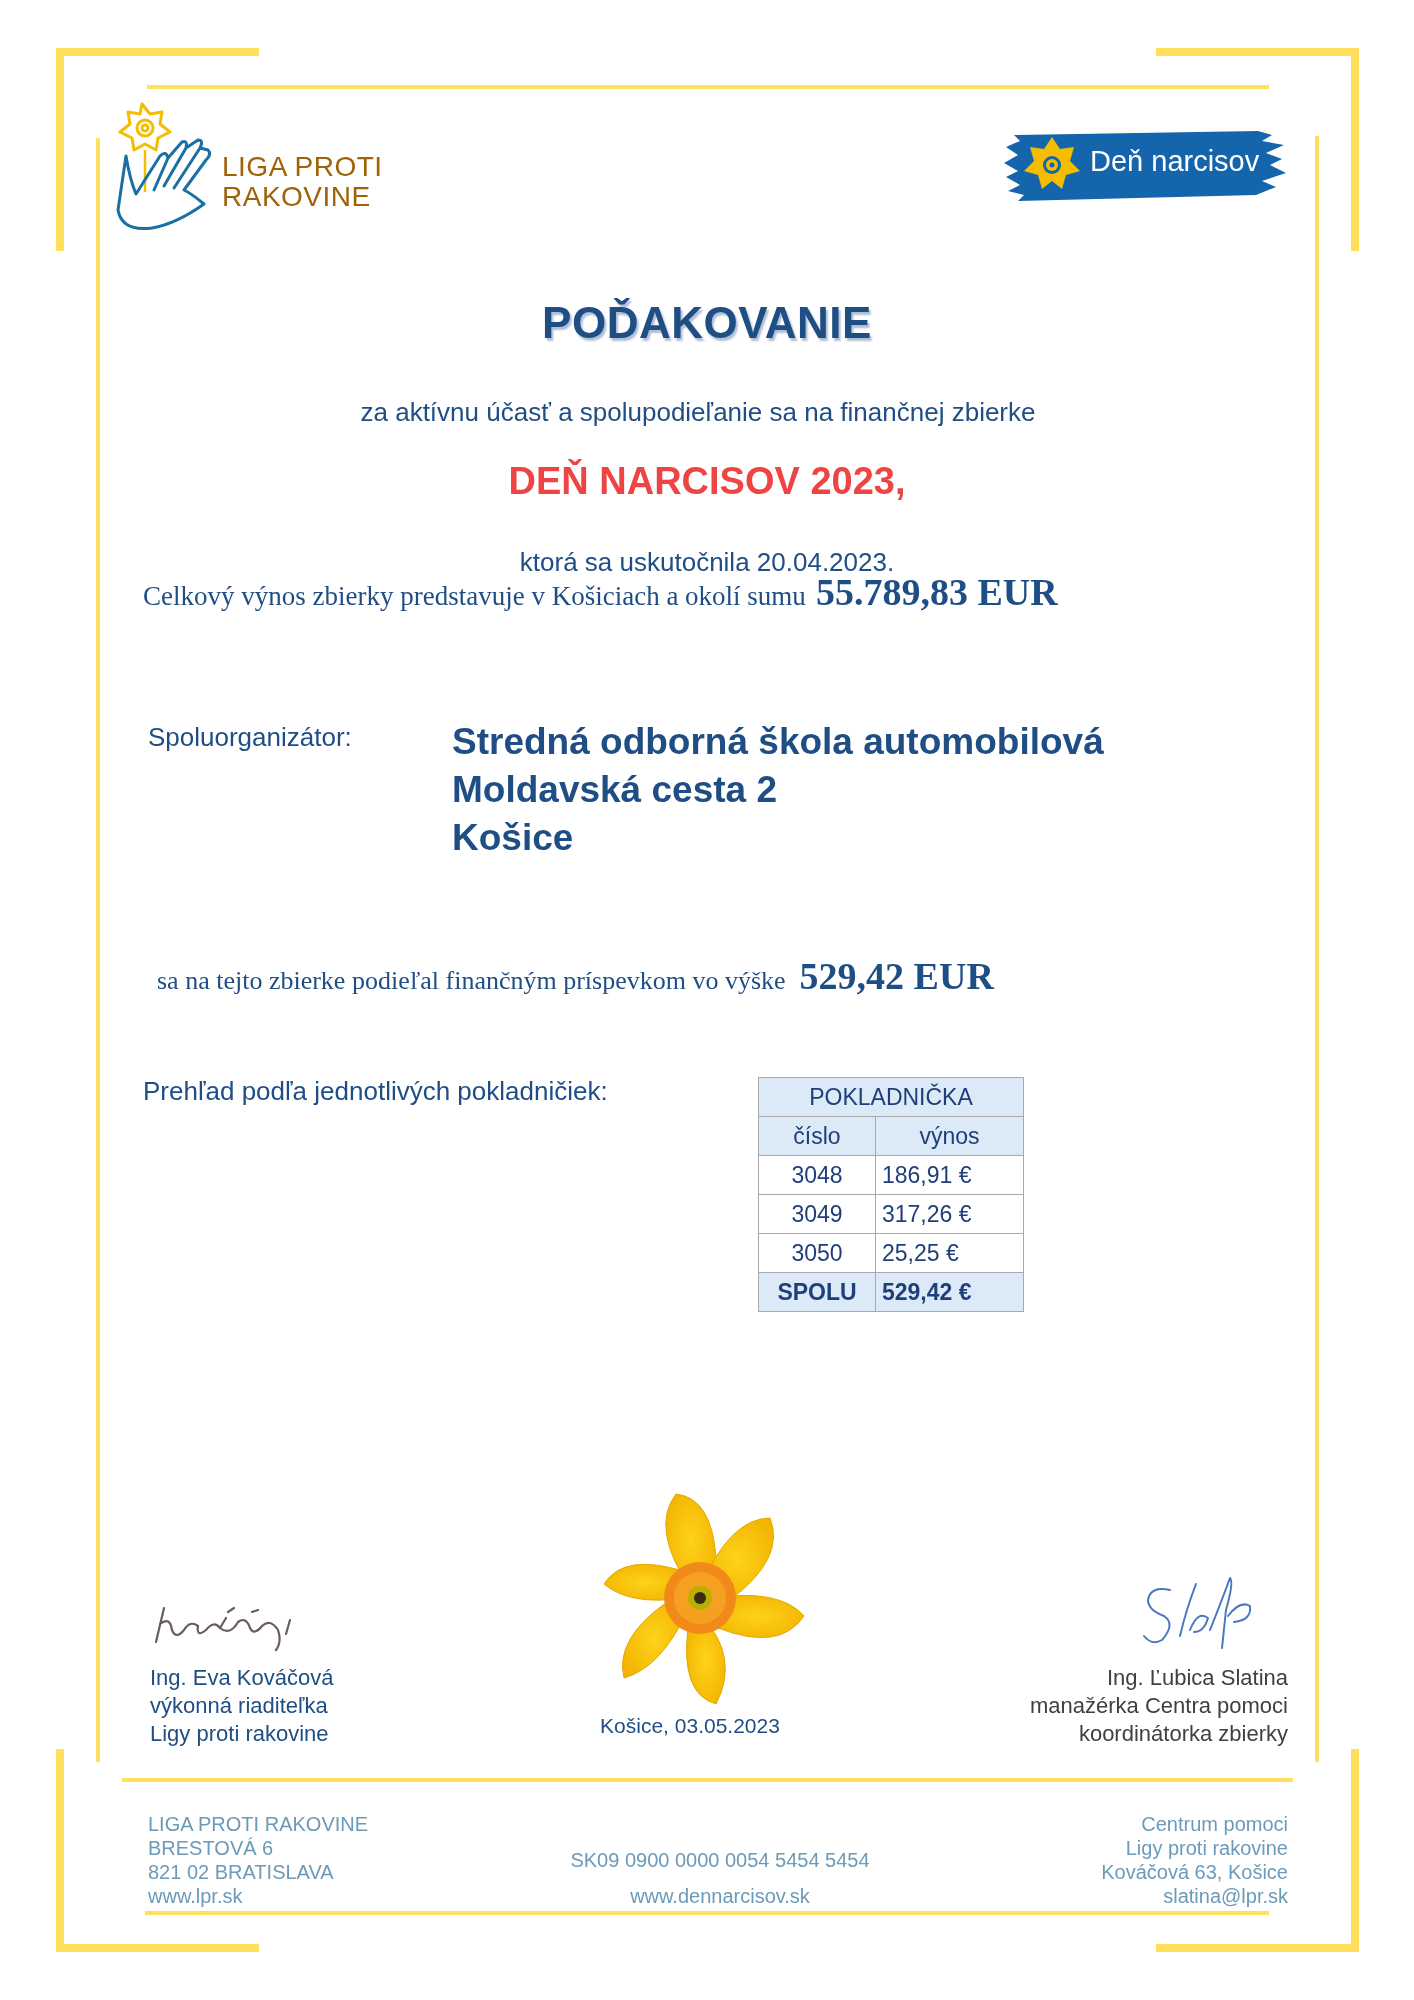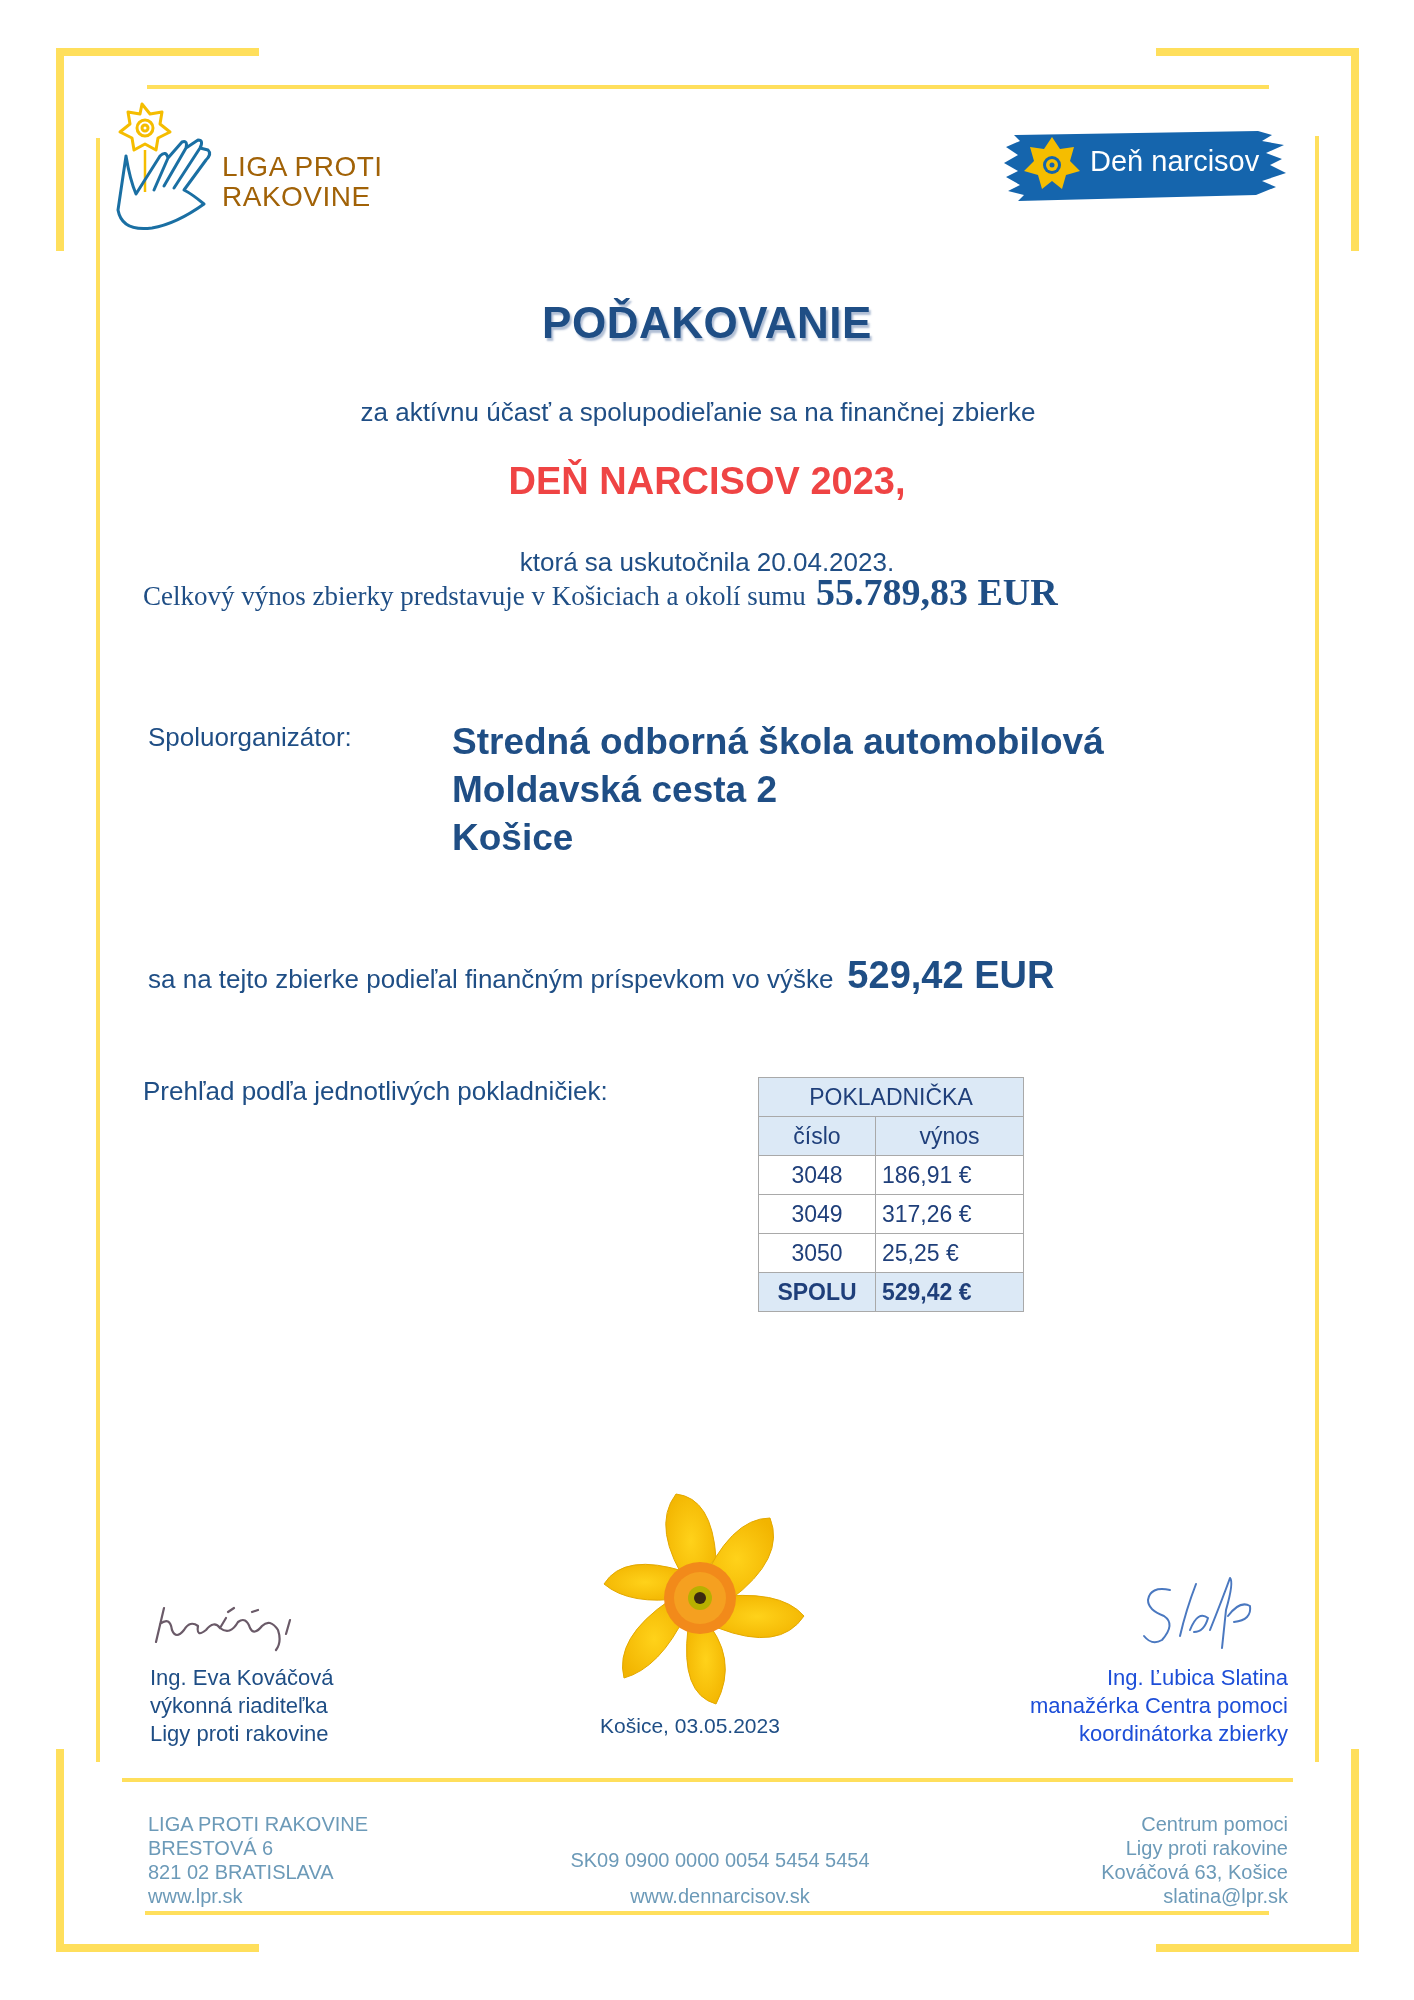--- a/index.html
+++ b/index.html
@@ -18,39 +18,39 @@
            text-shadow:2px 3px 2px rgba(80,110,160,0.45); letter-spacing:0.5px; }
   .line1 { left:0; width:1396px; top:397px; text-align:center; font-size:26px; color:#1f4e85; }
   .event { left:0; width:1414px; top:460px; text-align:center; font-size:38px; font-weight:bold; color:#ef4444; }
   .line2 { left:0; width:1414px; top:547px; text-align:center; font-size:26px; color:#1f4e85; }
   .total { left:143px; top:570px; font-size:27px; color:#1f4e85; white-space:nowrap;font-family:Liberation Serif, serif; }
   .total-amount { font-size:38px; font-weight:bold; margin-left:10px; }
 
   .org-label { left:148px; top:722px; font-size:26px; color:#1f4e85; }
   .org-lines { left:452px; top:718px; font-size:37px; font-weight:bold; line-height:48px; color:#1f4e85; }
 
-  .contrib { left:148px; top:954px; font-size:26px; color:#1f4e85; white-space:nowrap; }
+  .contrib { left:157px; top:954px; font-size:26px; color:#1f4e85; white-space:nowrap;font-family:Liberation Serif, serif; }
   .contrib-amount { font-size:38px; font-weight:bold; margin-left:14px; }
 
   .overview { left:143px; top:1076px; font-size:26px; color:#1f4e85; }
 
   table.boxes { position:absolute; left:758px; top:1077px; border-collapse:collapse; font-size:23px; color:#1f3f7a; }
   table.boxes td { border:1.5px solid #a9a9a9; height:38px; padding:0 6px; }
   table.boxes .hdr td { background:#dce9f6; text-align:center; }
   table.boxes td.num { text-align:center; width:104px; }
   table.boxes td.val { text-align:left; width:135px; }
   table.boxes .sum td { background:#dce9f6; font-weight:bold; }
 
   .flower { left:590px; top:1488px; width:220px; height:220px; }
   .date { left:560px; width:260px; top:1714px; text-align:center; font-size:21px; color:#1f4e85; }
 
   .sig-left { left:150px; top:1590px; width:210px; height:70px; }
   .sig-left-text { left:150px; top:1664px; font-size:22px; line-height:28px; color:#1f4e85; }
   .sig-right { left:1130px; top:1570px; width:150px; height:85px; }
-  .sig-right-text { right:126px; top:1664px; font-size:22px; line-height:28px; color:#1d4ed8; text-align:right; }
+  .sig-right-text { right:126px; top:1664px; font-size:22px; line-height:28px; color:#404040; text-align:right; }
 
   .foot-left { left:148px; top:1812px; font-size:20px; line-height:24px; color:#6c9ab8; }
   .foot-mid { left:520px; width:400px; top:1842px; text-align:center; font-size:20px; line-height:36px; color:#6c9ab8; }
   .foot-right { right:126px; top:1812px; font-size:20px; line-height:24px; color:#6c9ab8; text-align:right; }
 </style>
 </head>
 <body>
 
 <div class="ybar" style="left:56px;top:48px;width:203px;height:8px;"></div>
 <div class="ybar" style="left:56px;top:48px;width:8px;height:203px;"></div>

